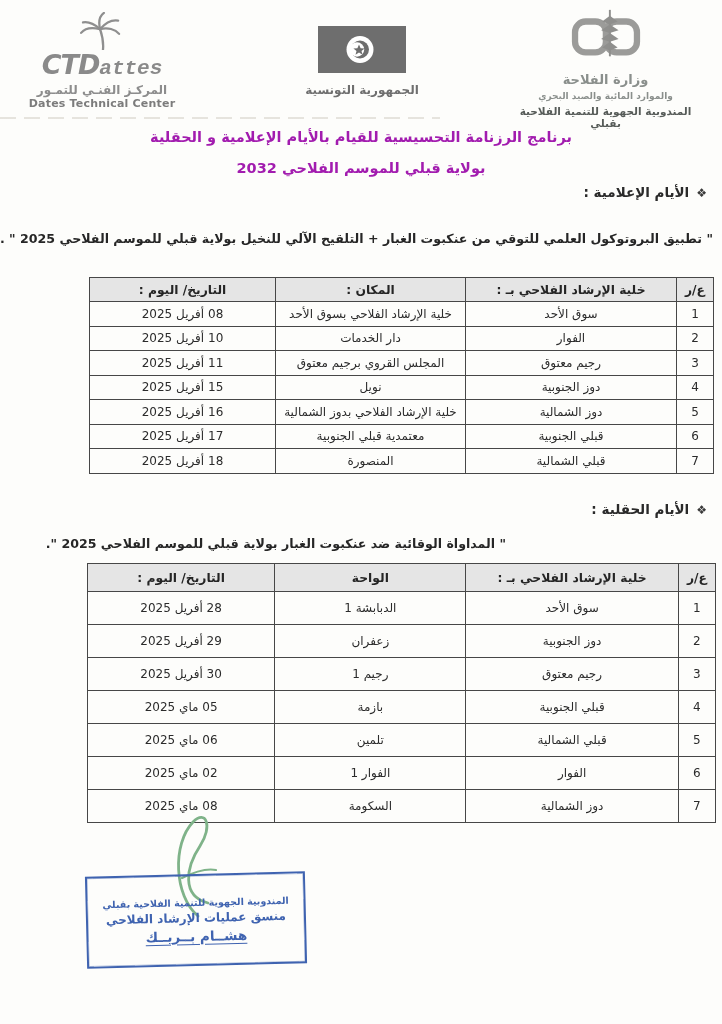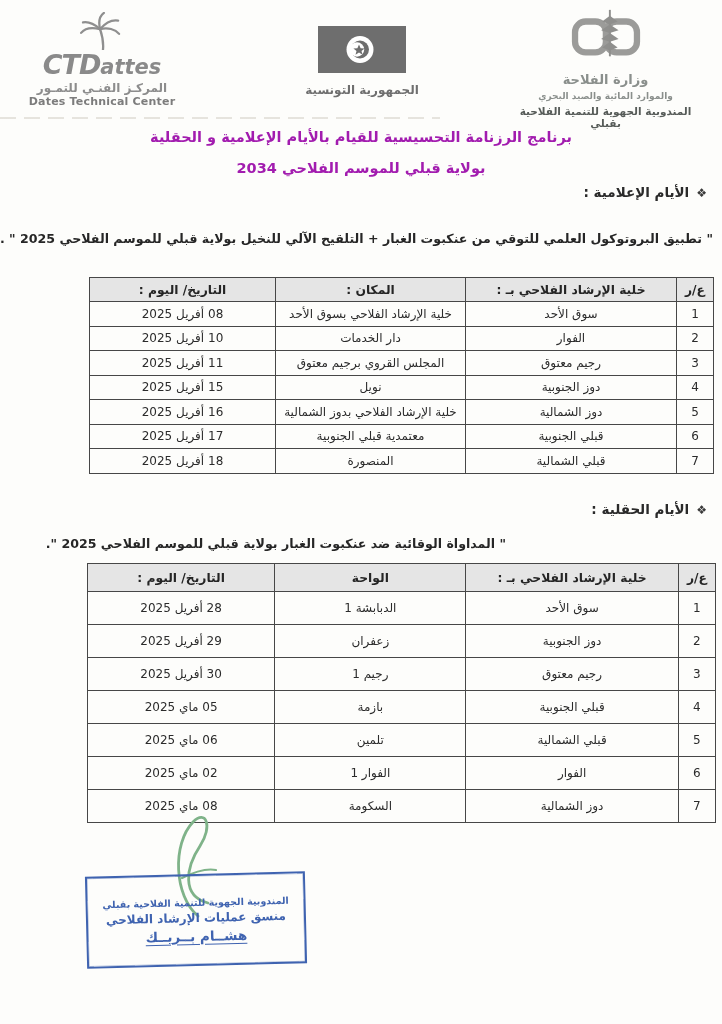--- a/index.html
+++ b/index.html
@@ -4,21 +4,21 @@
 <style>
   html,body{margin:0;padding:0;}
   body{background:#e9e9e9;font-family:"DejaVu Sans",sans-serif;}
   .page{
     position:relative;width:722px;height:1024px;margin:0 auto;
     background:#fdfdfb;overflow:hidden;direction:rtl;color:#262626;
   }
   
   .ctd-logo{position:absolute;top:12px;left:18px;width:168px;text-align:center;direction:ltr;color:#8e8e8e;}
   .ctd-brand{font-size:27px;font-weight:bold;font-style:italic;letter-spacing:-1px;line-height:22px;color:#8a8a8a;}
-  .ctd-brand .script{font-size:21px;letter-spacing:0;}
+  .ctd-brand .script{font-size:21px;letter-spacing:0;font-family:Liberation Mono, monospace;}
   .ctd-ar{font-size:12px;font-weight:bold;color:#8d8d8d;margin-top:3px;direction:rtl;}
   .ctd-en{font-size:11px;font-weight:bold;color:#7c7c7c;letter-spacing:.2px;}
   .flag-block{position:absolute;top:26px;left:297px;width:130px;text-align:center;}
   .flag-caption{font-size:12px;font-weight:bold;color:#6f6f6f;margin-top:6px;}
   .ministry-block{position:absolute;top:6px;right:14px;width:205px;text-align:center;}
   .ministry-l1{font-size:13px;font-weight:bold;color:#8a8f8c;margin-top:2px;}
   .ministry-l2{font-size:9px;font-weight:bold;color:#8a8f8c;margin-top:4px;}
   .ministry-l3{font-size:10.5px;font-weight:bold;color:#565b58;margin-top:4px;}
   .scan-line{position:absolute;top:117px;left:0;width:440px;height:2px;
     background:repeating-linear-gradient(90deg,#dcd9d1 0 16px,transparent 16px 24px);opacity:.7;}
@@ -108,21 +108,21 @@
     </svg>
     <div class="ministry-l1">وزارة الفلاحة</div>
     <div class="ministry-l2">والموارد المائية والصيد البحري</div>
     <div class="ministry-l3">المندوبية الجهوية للتنمية الفلاحية بقبلي</div>
   </div>
 
   <div class="scan-line"></div>
 
   <div class="doc-title">
     <div>برنامج الرزنامة التحسيسية للقيام بالأيام الإعلامية و الحقلية</div>
-    <div>بولاية قبلي للموسم الفلاحي 2034</div>
+    <div>بولاية قبلي للموسم الفلاحي 2032</div>
   </div>
 
   <div class="sec-heading sec1">
     <span class="bullet">❖</span><span>الأيام الإعلامية :</span>
   </div>
   <div class="subtitle sub1">" تطبيق البروتوكول العلمي للتوقي من عنكبوت الغبار + التلقيح الآلي للنخيل بولاية قبلي للموسم الفلاحي 2025 " .</div>
 
   <table class="sched table1">
     <colgroup>
         <col class="c-num">

